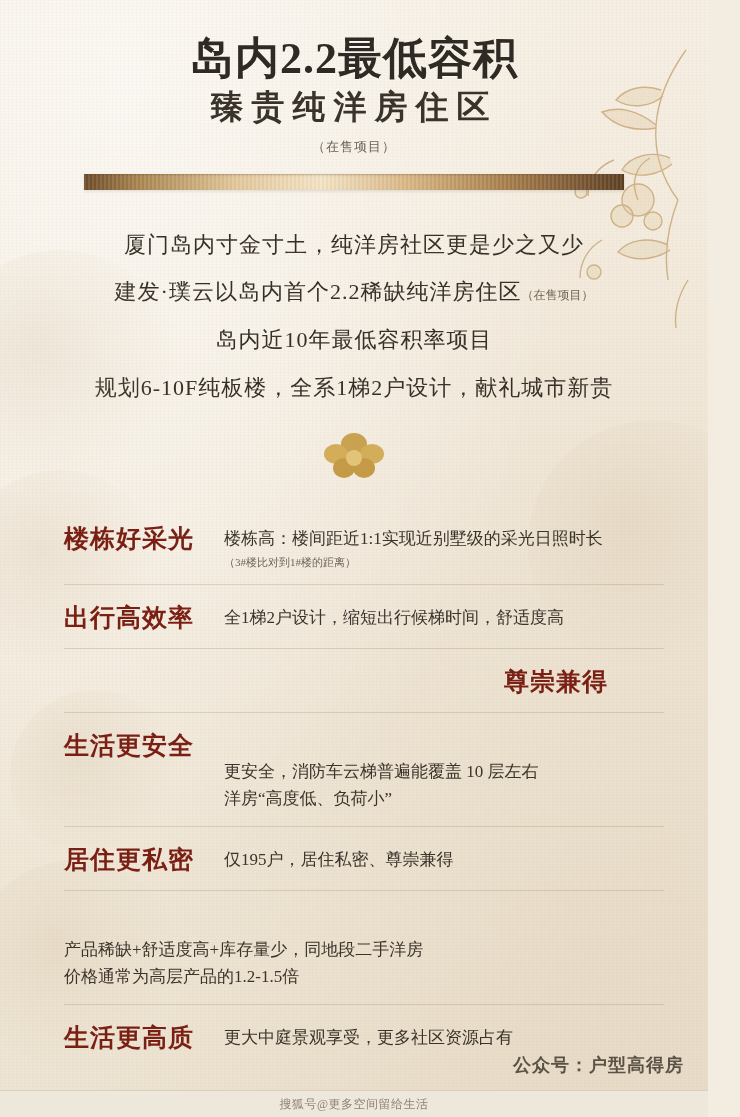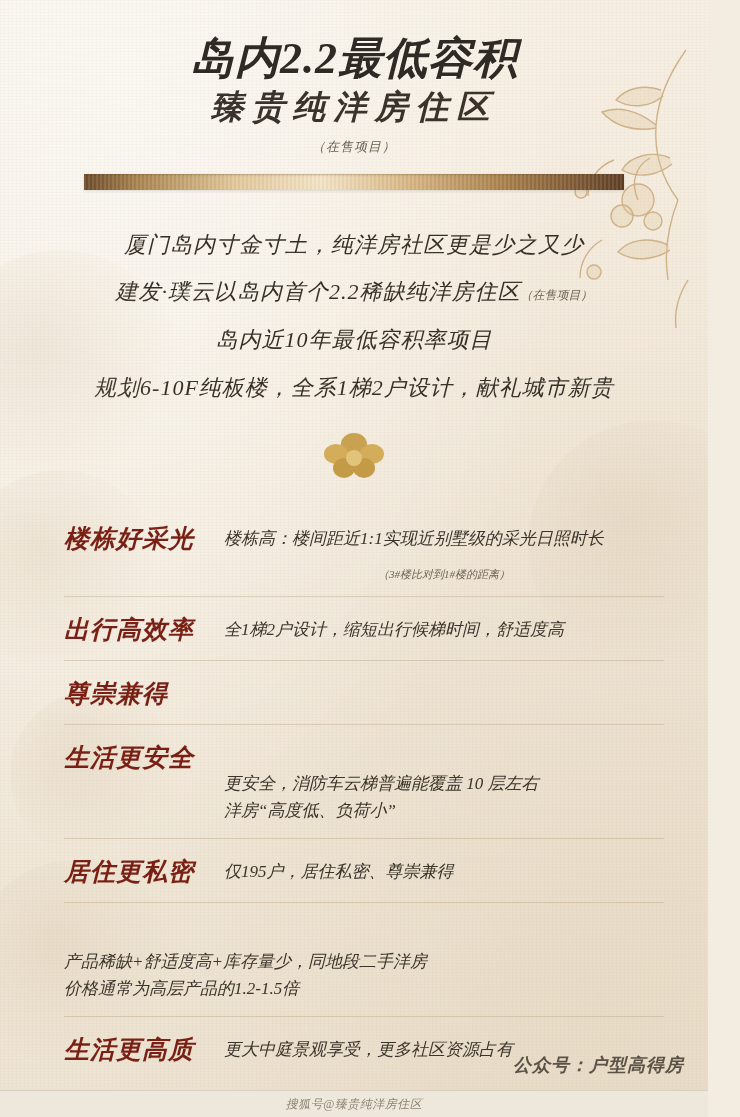--- a/index.html
+++ b/index.html
@@ -16,21 +16,20 @@
   .page {
     position: relative;
     width: 708px;
     height: 1117px;
     box-sizing: border-box;
     background:
       radial-gradient(ellipse at 18% 8%, rgba(255,255,255,0.55), rgba(255,255,255,0) 55%),
       radial-gradient(ellipse at 85% 90%, rgba(228,214,193,0.55), rgba(255,255,255,0) 60%),
       linear-gradient(160deg, #f7f1e7 0%, #f4ecdf 35%, #efe6d6 70%, #ebe0cd 100%);
     overflow: hidden;
-    font-style: italic;
   }
   
   .paper-texture {
     position: absolute;
     inset: 0;
     background-image:
       repeating-linear-gradient(0deg, rgba(190,170,140,0.05) 0px, rgba(190,170,140,0.05) 1px, rgba(255,255,255,0) 1px, rgba(255,255,255,0) 3px),
       repeating-linear-gradient(90deg, rgba(190,170,140,0.04) 0px, rgba(190,170,140,0.04) 1px, rgba(255,255,255,0) 1px, rgba(255,255,255,0) 4px);
     pointer-events: none;
   }
@@ -132,20 +131,21 @@
     margin: 18px 44px 0 64px;
   }
   .feature-row {
     display: flex;
     align-items: flex-start;
     padding: 16px 0 14px;
     position: relative;
   }
   .feature-row + .feature-row {
     border-top: 1px solid rgba(150,124,84,0.25);
+    justify-content: flex-end;
   }
   .feature-title {
     width: 160px;
     flex: 0 0 160px;
     font-size: 25px;
     font-weight: bold;
     letter-spacing: 1px;
     color: #7a1f14;
     white-space: nowrap;
   }
@@ -154,22 +154,21 @@
     color: #3b342b;
     font-size: 17px;
     line-height: 1.55;
     padding-top: 4px;
   }
   .feature-body .tiny {
     display: block;
     font-size: 11px;
     color: #6e6456;
     line-height: 1.4;
-    margin-top: 14px;
-    text-align: center;
+    margin-top: 2px;
   }
 
   
   .footer-account {
     position: absolute;
     right: 24px;
     bottom: 40px;
     font-size: 18px;
     font-weight: bold;
     color: #5a5246;
@@ -303,15 +302,15 @@
       <div class="feature-body">
         <span>更大中庭景观享受，更多社区资源占有</span>
       </div>
     </div>
 
   </div>
 
   <div class="footer-account">公众号：户型高得房</div>
 
   <div class="footer-bar">
-    <span class="footer-bar-text">搜狐号@臻贵纯洋房住区</span>
+    <span class="footer-bar-text">搜狐号@更多空间留给生活</span>
   </div>
 </div>
 
 </body></html>

